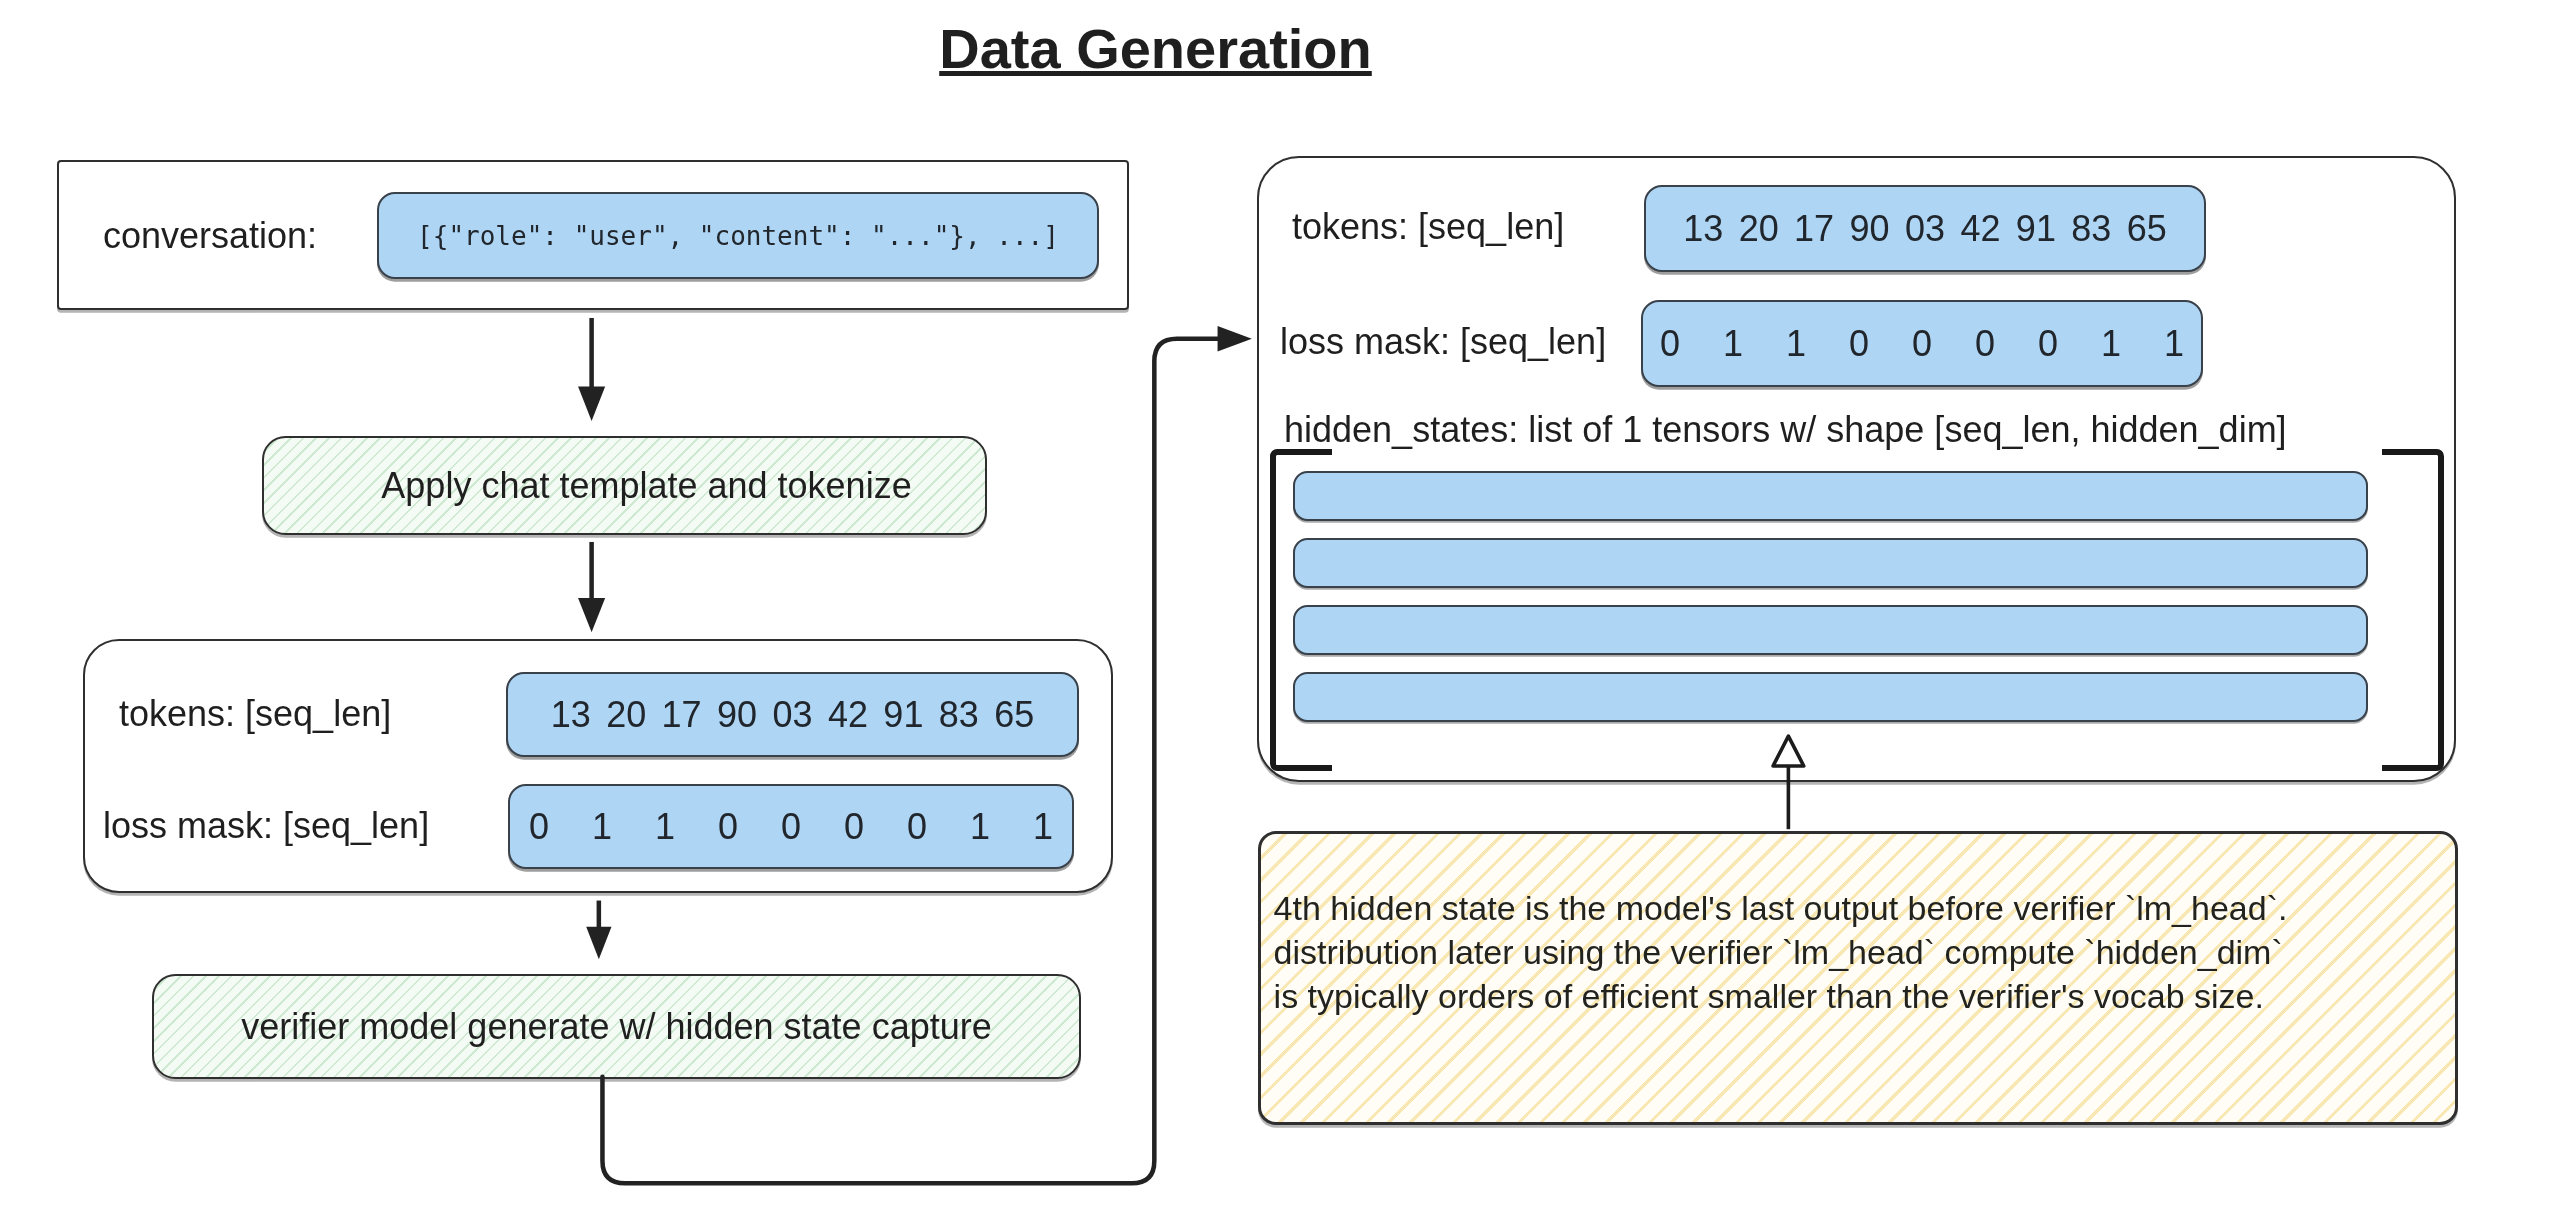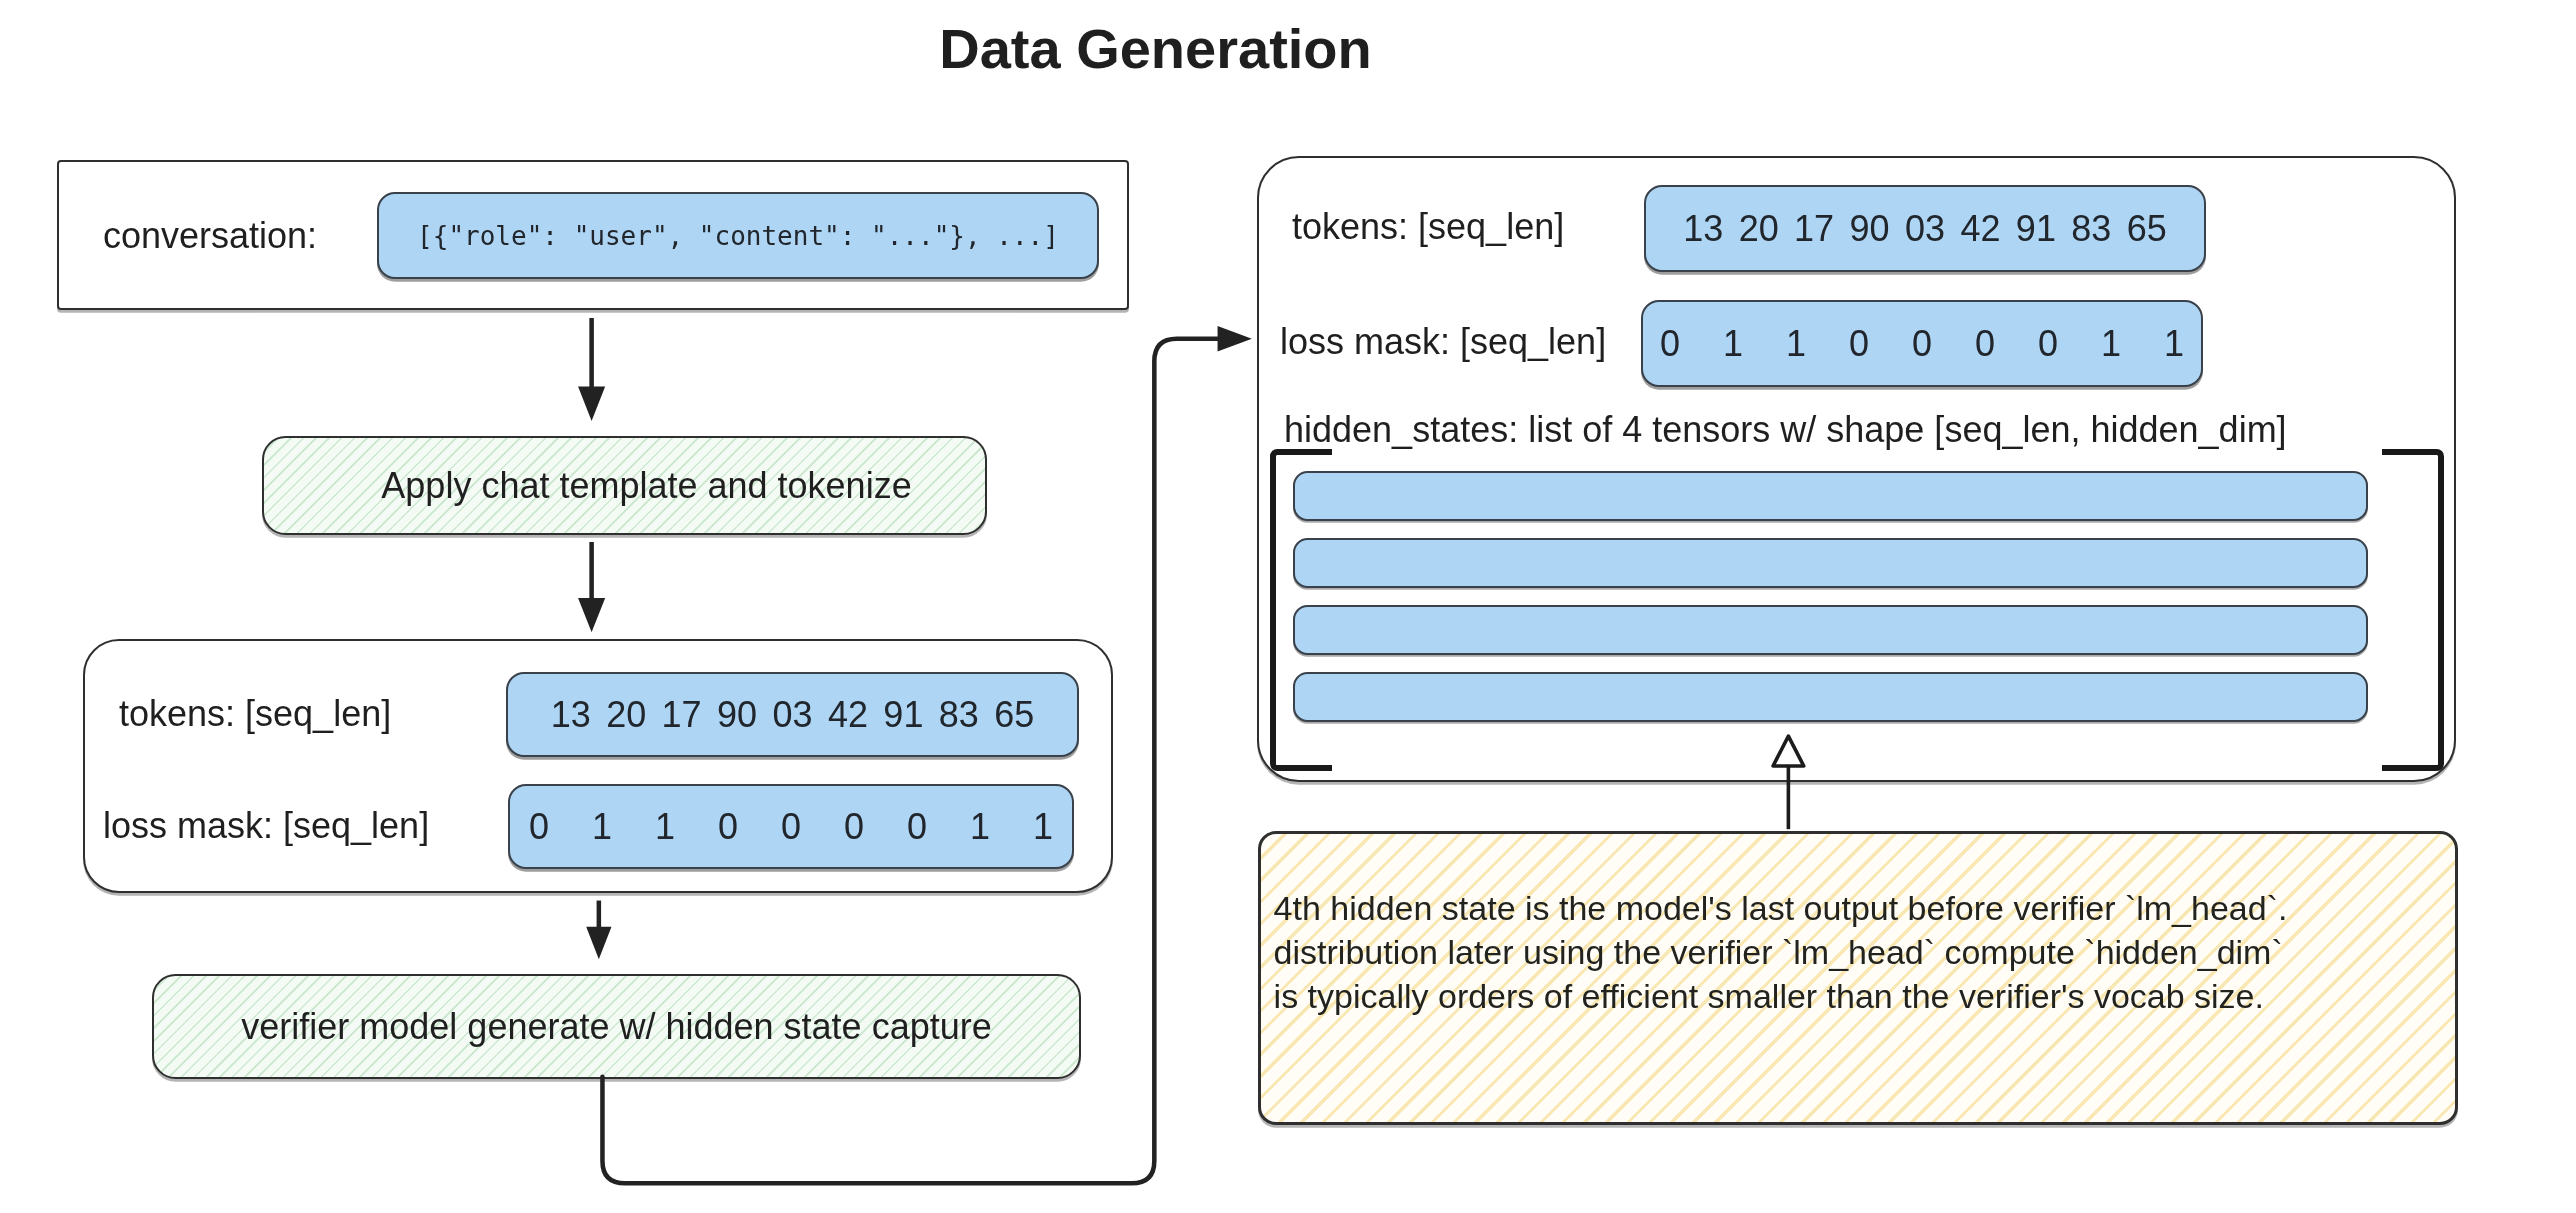--- a/index.html
+++ b/index.html
@@ -2,21 +2,21 @@
 <html style="font-size:14.5px"><head>
 <meta charset="utf-8">
 <style>
   html,body{margin:0;padding:0;background:#ffffff;}
   .canvas{
     position:relative;width:2576px;height:1214px;background:#fff;overflow:hidden;
     font-family:"Liberation Sans", sans-serif;color:var(--ink,#1f1f1f);
   }
   .title{
     position:absolute;left:668px;top:16.3px;width:975px;text-align:center;
-    font-size:56px;font-weight:700;letter-spacing:0;color:var(--ink,#1f1f1f);
+    font-size:56px;font-weight:700;letter-spacing:0;color:var(--ink,#1f1f1f);text-decoration:underline;
   }
   
   .sketch-box{
     position:absolute;background:#fff;border:2.7px solid var(--line,#2f2f2f);
     border-radius:36px;box-shadow:0 2.7px 0 rgba(40,40,40,.35);
   }
   .step-box{
     position:absolute;border:2.7px solid var(--line,#2f2f2f);border-radius:23.5px;
     box-shadow:0 2.7px 0 rgba(40,40,40,.35);
     background:
@@ -79,21 +79,21 @@
     <div class="pill mask" style="left:423px;top:143px;width:562px;height:81px;">0 1 1 0 0 0 0 1 1</div>
   </div>
 
   <div class="step-box" style="left:152px;top:974px;width:925px;height:101px;">verifier model generate w/ hidden state capture</div>
 
   <div class="sketch-box" style="left:1257px;top:156px;width:1195px;height:622px;border-radius:42px;">
     <div class="row-label" style="left:33px;top:27px;">tokens: [seq_len]</div>
     <div class="pill nums" style="left:385px;top:27px;width:558px;height:83px;">13 20 17 90 03 42 91 83 65</div>
     <div class="row-label" style="left:21px;top:142px;">loss mask: [seq_len]</div>
     <div class="pill mask" style="left:382px;top:142px;width:558px;height:83px;">0 1 1 0 0 0 0 1 1</div>
-    <div class="free-label" style="left:25px;top:251px;">hidden_states: list of 4 tensors w/ shape [seq_len, hidden_dim]</div>
+    <div class="free-label" style="left:25px;top:251px;">hidden_states: list of 1 tensors w/ shape [seq_len, hidden_dim]</div>
     <div class="bracket left" style="left:11px;top:291px;"></div>
     <div class="bracket right" style="left:1123px;top:291px;"></div>
     <div style="position:absolute;left:34px;top:313px;">
         <div class="tensor-bar"></div>
         <div class="tensor-bar"></div>
         <div class="tensor-bar"></div>
         <div class="tensor-bar"></div>
       </div>
   </div>
 

